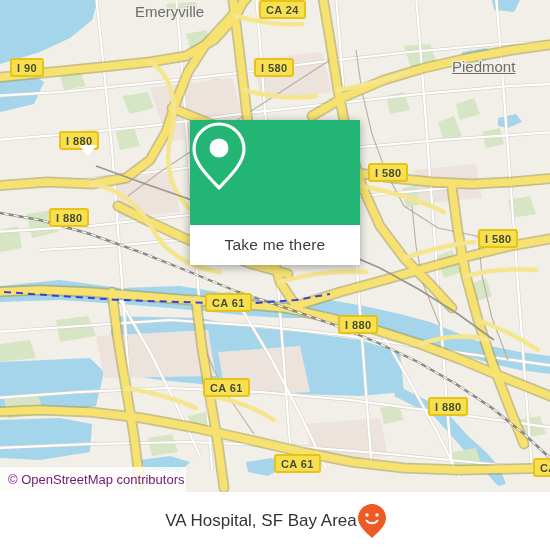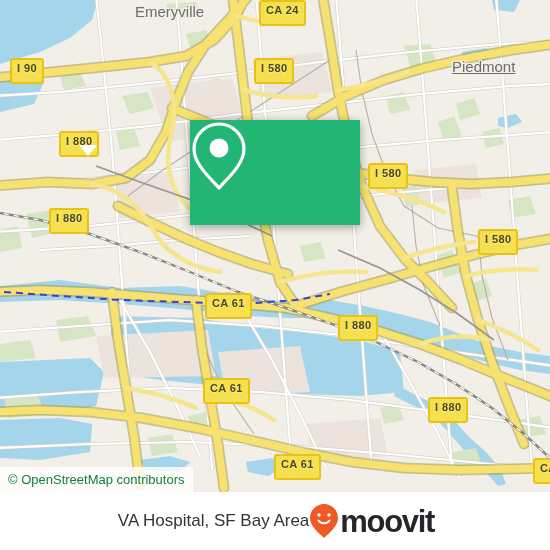--- a/index.html
+++ b/index.html
@@ -18,21 +18,21 @@
   .shield{
     position:absolute;
     background:#f7e050;
     border:2px solid #e8c317;
     border-radius:3px;
     color:#4a4a20;
     font-size:11px;
     font-weight:bold;
     letter-spacing:0.4px;
     line-height:14px;
-    padding:1px 5px 7px 5px;
+    padding:1px 5px 0 5px;
     white-space:nowrap;
     box-sizing:border-box;
     text-shadow:0 1px 0 rgba(255,255,255,.35);
   }
 
   
   .place{
     position:absolute;
     color:#6d6d6d;
     font-size:15px;
@@ -60,22 +60,22 @@
     position:absolute;left:79px;top:145px;width:0;height:0;
     border-left:9px solid transparent;
     border-right:9px solid transparent;
     border-top:11px solid #ffffff;
   }
 
   
   #attribution{
     position:absolute;left:0;top:467px;
     background:rgba(255,255,255,.82);
-    color:#15803d;font-size:13px;line-height:25px;
-    padding:0 8px 0 8px;white-space:nowrap;
+    color:#701a75;font-size:13px;line-height:25px;
+    padding:0 1px 0 8px;white-space:nowrap;
   }
 
   
   #footer{
     position:absolute;left:0;top:492px;width:550px;height:58px;
     background:#ffffff;overflow:hidden;
   }
   #footer-inner{
     position:relative;height:58px;display:flex;align-items:center;
     justify-content:center;padding:0 16px 0 18px;box-sizing:border-box;
@@ -298,35 +298,35 @@
     <div class="shield" style="left:533px;top:458px;">CA</div>
 
     <div id="popup">
       <div id="popup-green">
         <svg width="58" height="72" viewBox="0 0 58 72">
           <path d="M29 4 C 15.2 4, 4 15.2, 4 29 C 4 44, 20 58, 29 68
                    C 38 58, 54 44, 54 29 C 54 15.2, 42.8 4, 29 4 Z" fill="none" stroke="#ffffff" stroke-width="3.2" stroke-linejoin="round"></path>
           <circle cx="29" cy="28" r="9.5" fill="#ffffff"></circle>
         </svg>
       </div>
+      <div id="popup-label">Take me there</div>
     </div>
     <div id="popup-tail"></div>
 
     <div id="attribution">© OpenStreetMap contributors</div>
   </div>
 
   <div id="footer">
     <div id="footer-inner">
       <div id="footer-title">VA Hospital, SF Bay Area</div>
       <div id="brand">
         <svg width="30" height="36" viewBox="0 0 30 36">
           <path d="M15 1 C 7.3 1, 1 7.3, 1 15 C 1 23.5, 10 30, 15 35
                    C 20 30, 29 23.5, 29 15 C 29 7.3, 22.7 1, 15 1 Z" fill="#ee5a24"></path>
           <circle cx="10" cy="12" r="1.7" fill="#ffffff"></circle>
           <circle cx="20" cy="12" r="1.7" fill="#ffffff"></circle>
           <path d="M9.5 17.5 C 12 21.2, 18 21.2, 20.5 17.5" fill="none" stroke="#ffffff" stroke-width="1.9" stroke-linecap="round"></path>
         </svg>
-        <span id="brand-word">moovit</span>
       </div>
     </div>
   </div>
 
 </div>
 
 </body></html>

